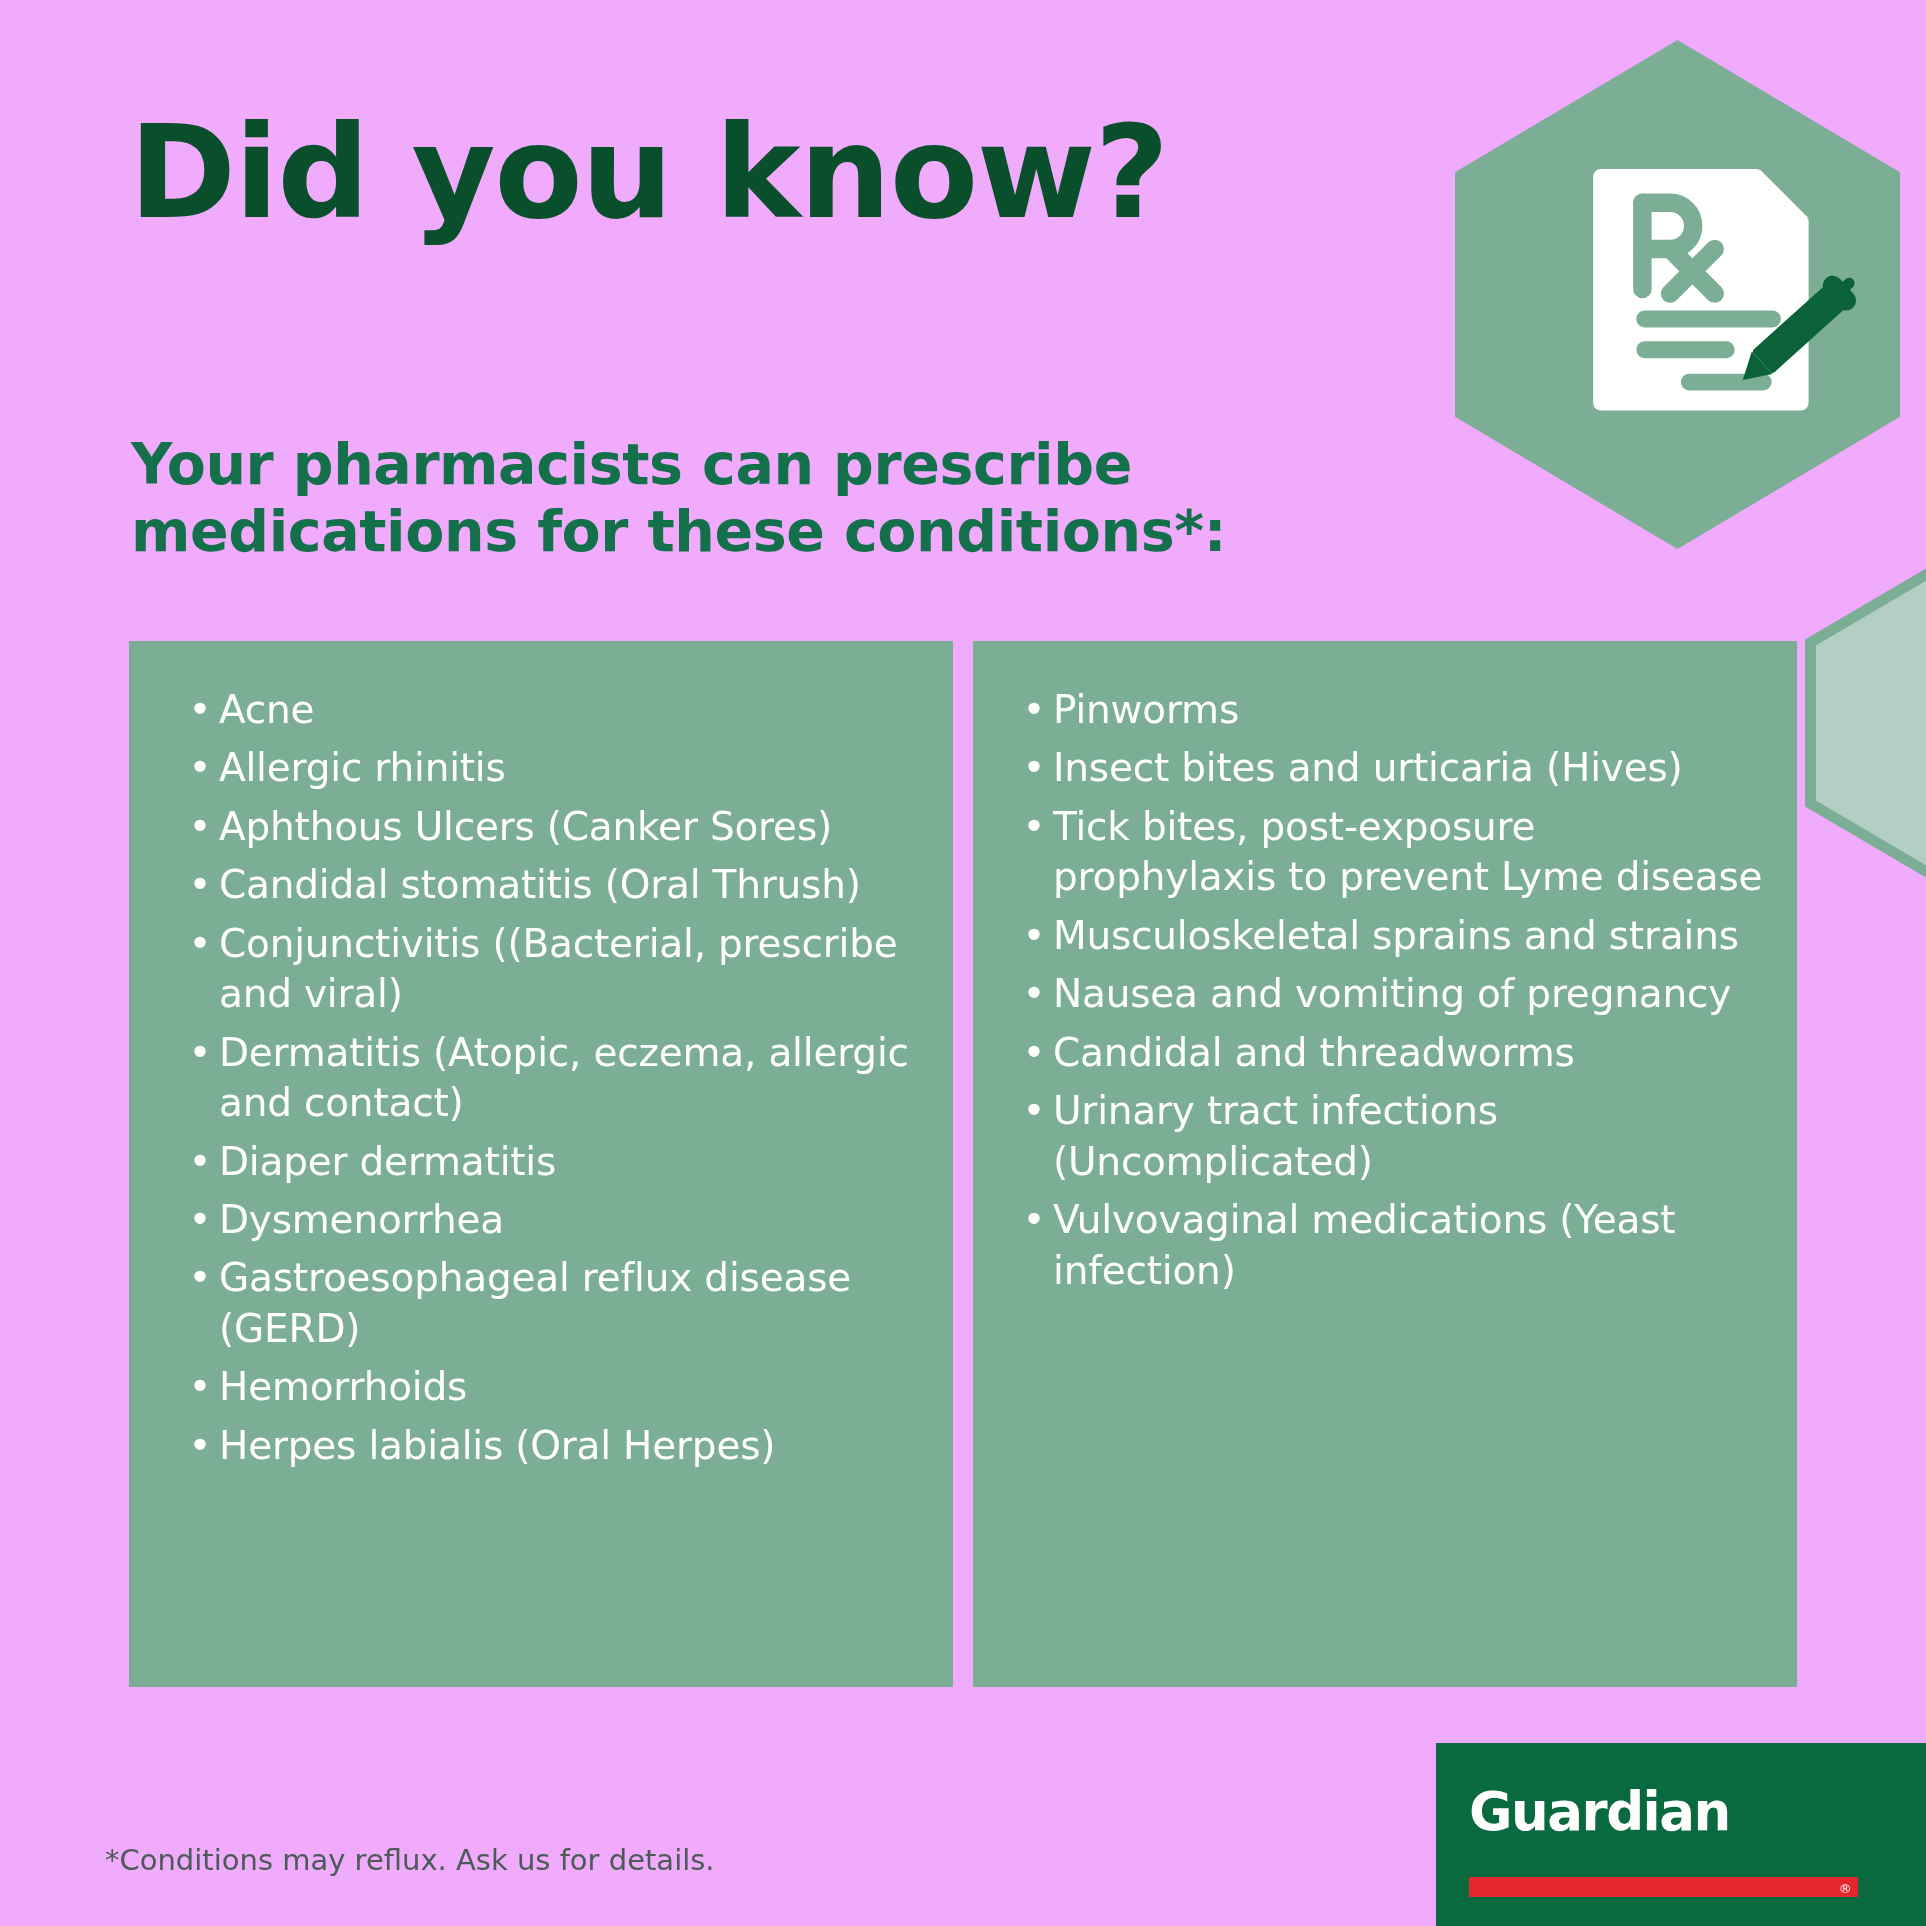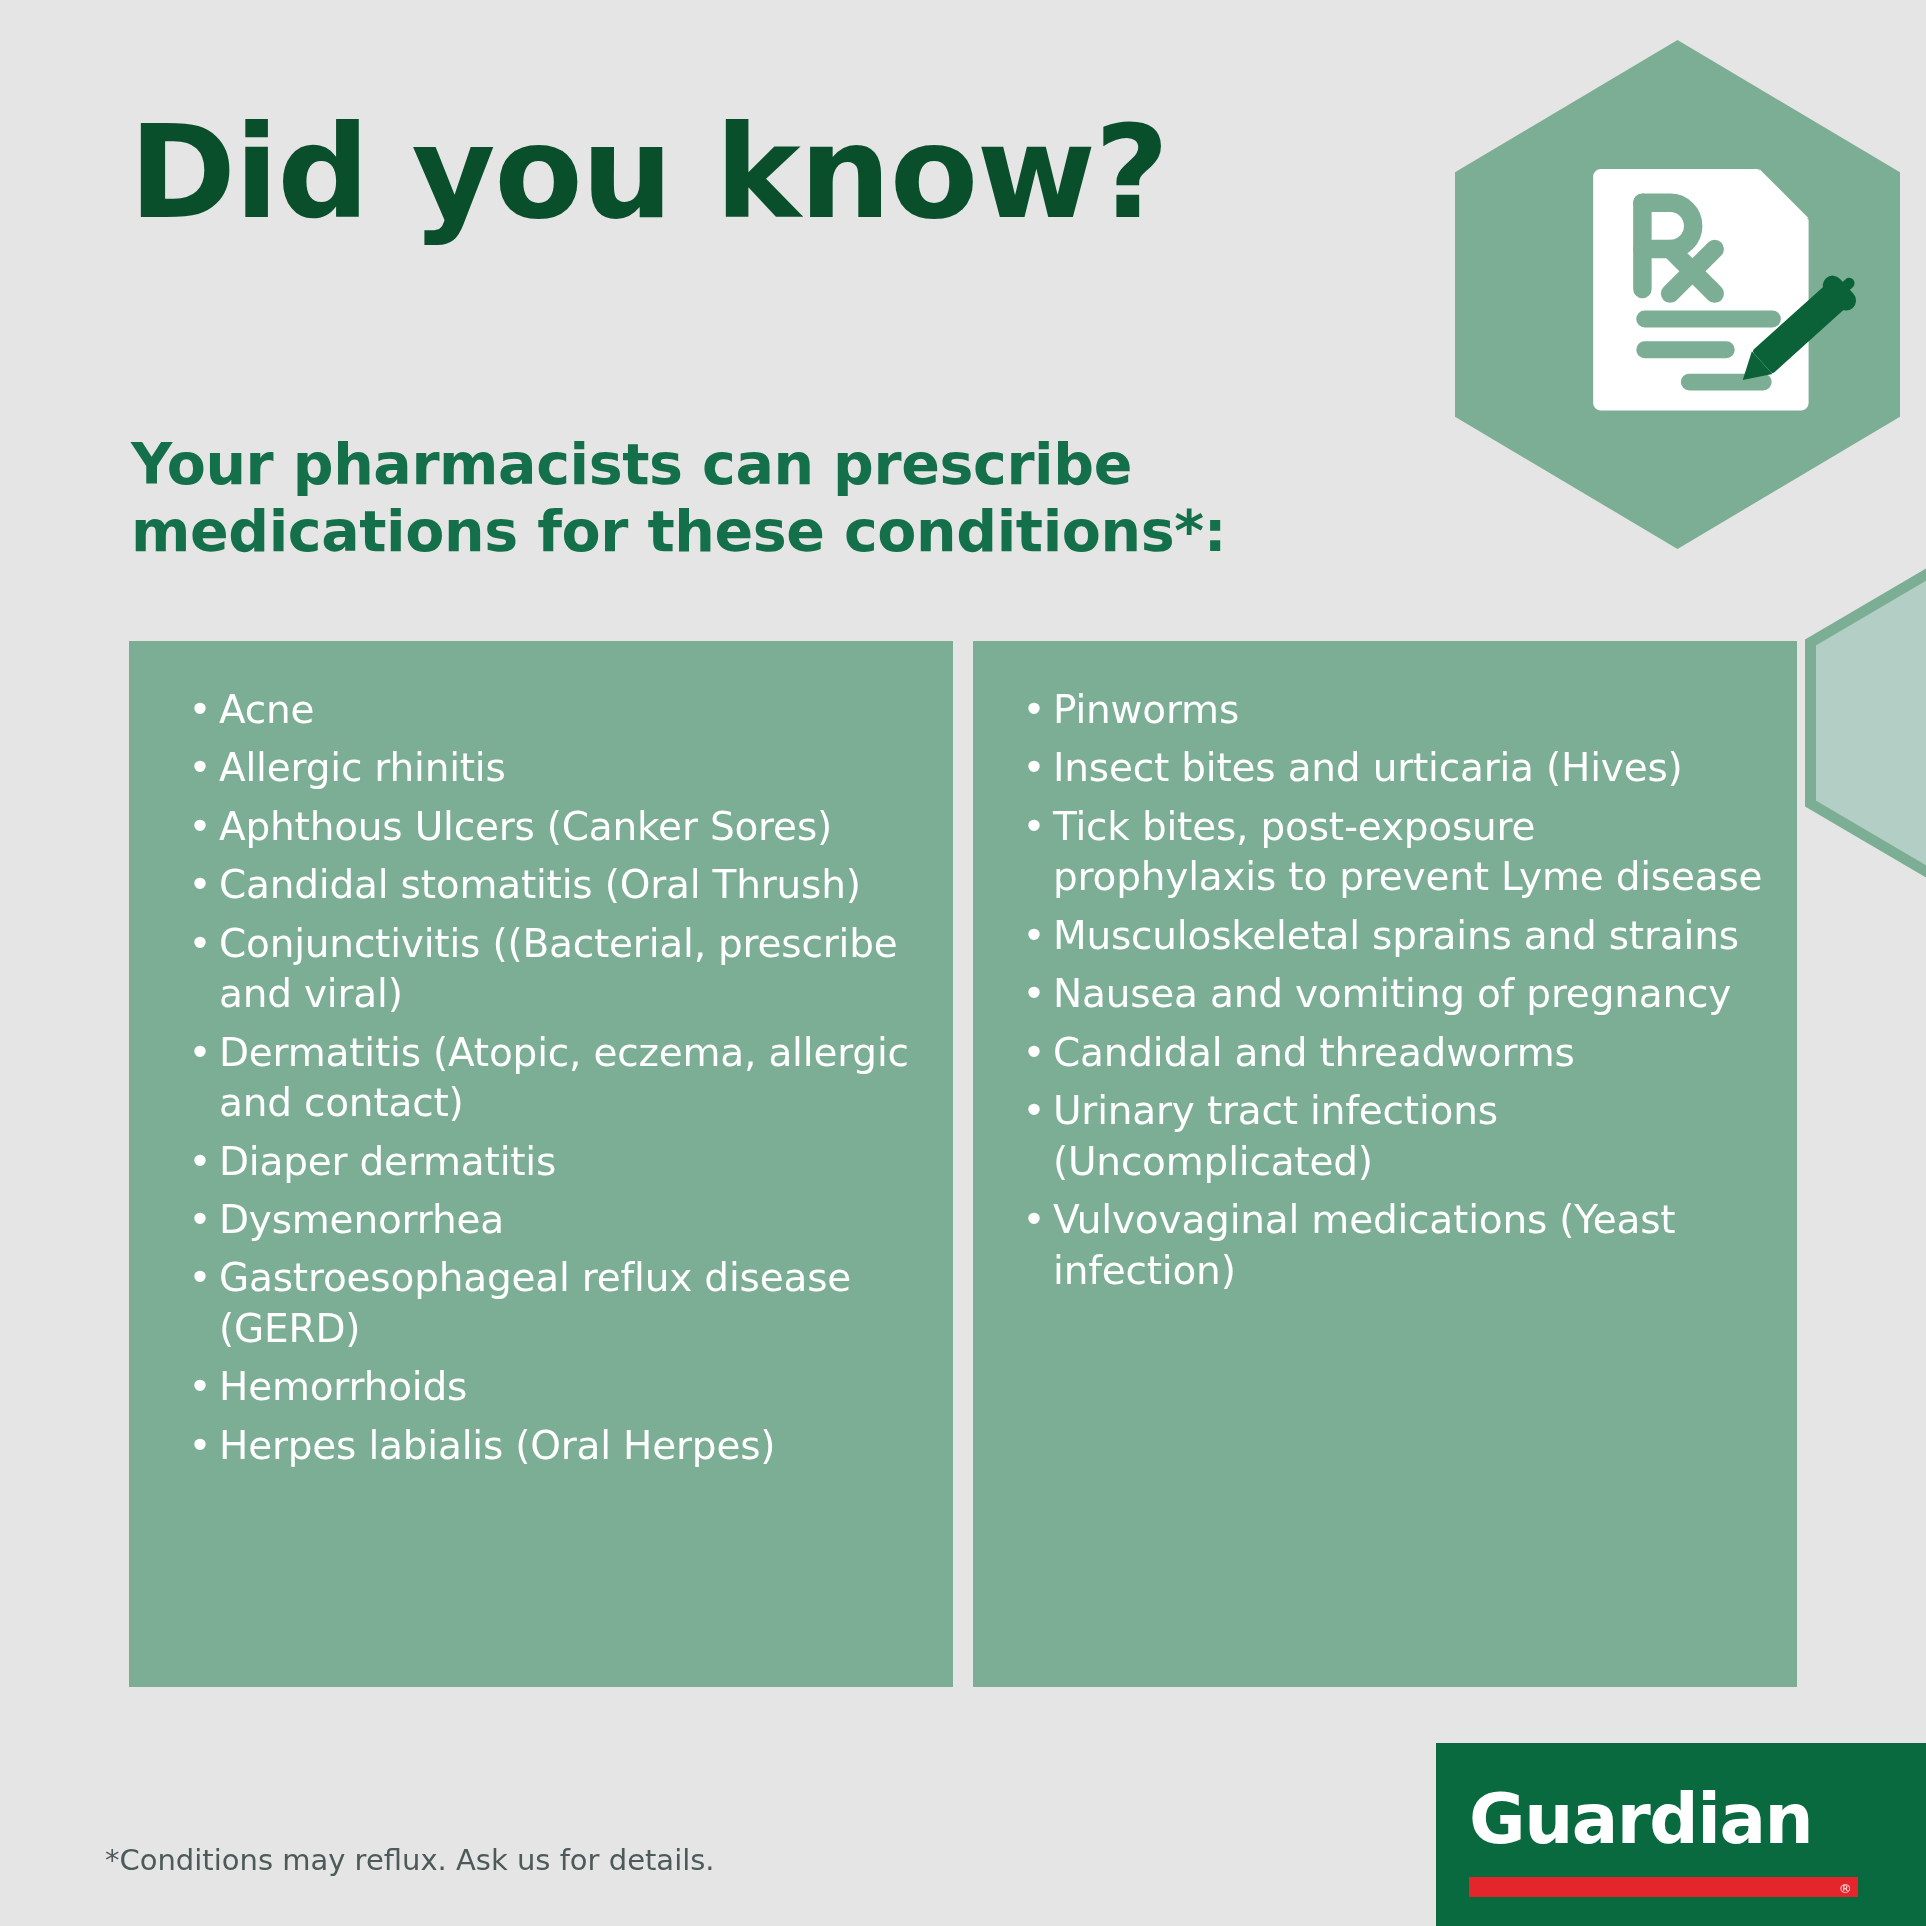--- a/index.html
+++ b/index.html
@@ -10,21 +10,21 @@
     width: 1926px;
     height: 1926px;
     background: #b3cec5;
     font-family: "DejaVu Sans", sans-serif;
     overflow: hidden;
   }
   #poster {
     position: relative;
     width: 1926px;
     height: 1926px;
-    background: #e5e5e5;
+    background: #f0abfc;
     overflow: hidden;
   }
 
   
   .hex-decor {
     position: absolute;
     pointer-events: none;
   }
   .hex-solid {
     position: absolute;
@@ -149,21 +149,21 @@
     width: 491px;
     height: 183px;
     background: #086a3e;
     overflow: hidden;
   }
   #logo-wordmark {
     position: absolute;
     left: 33px;
     top: 42px;
     color: #ffffff;
-    font-size: 69px;
+    font-size: 53px;
     line-height: 1;
     font-weight: bold;
     letter-spacing: -1.5px;
     font-family: "DejaVu Sans", sans-serif;
   }
   #logo-rule {
     position: absolute;
     left: 33px;
     top: 134px;
     width: 389px;

